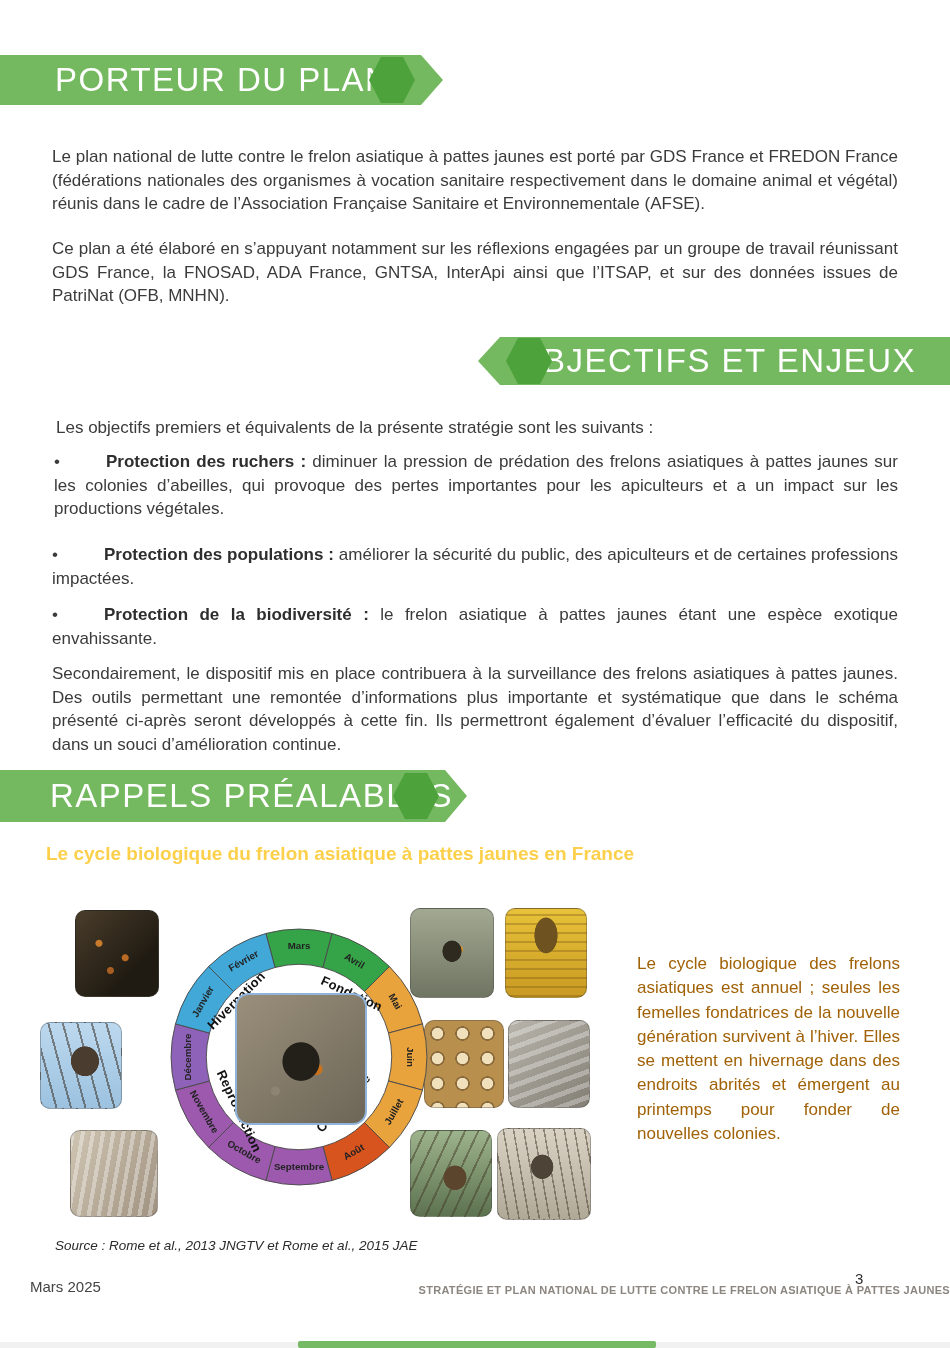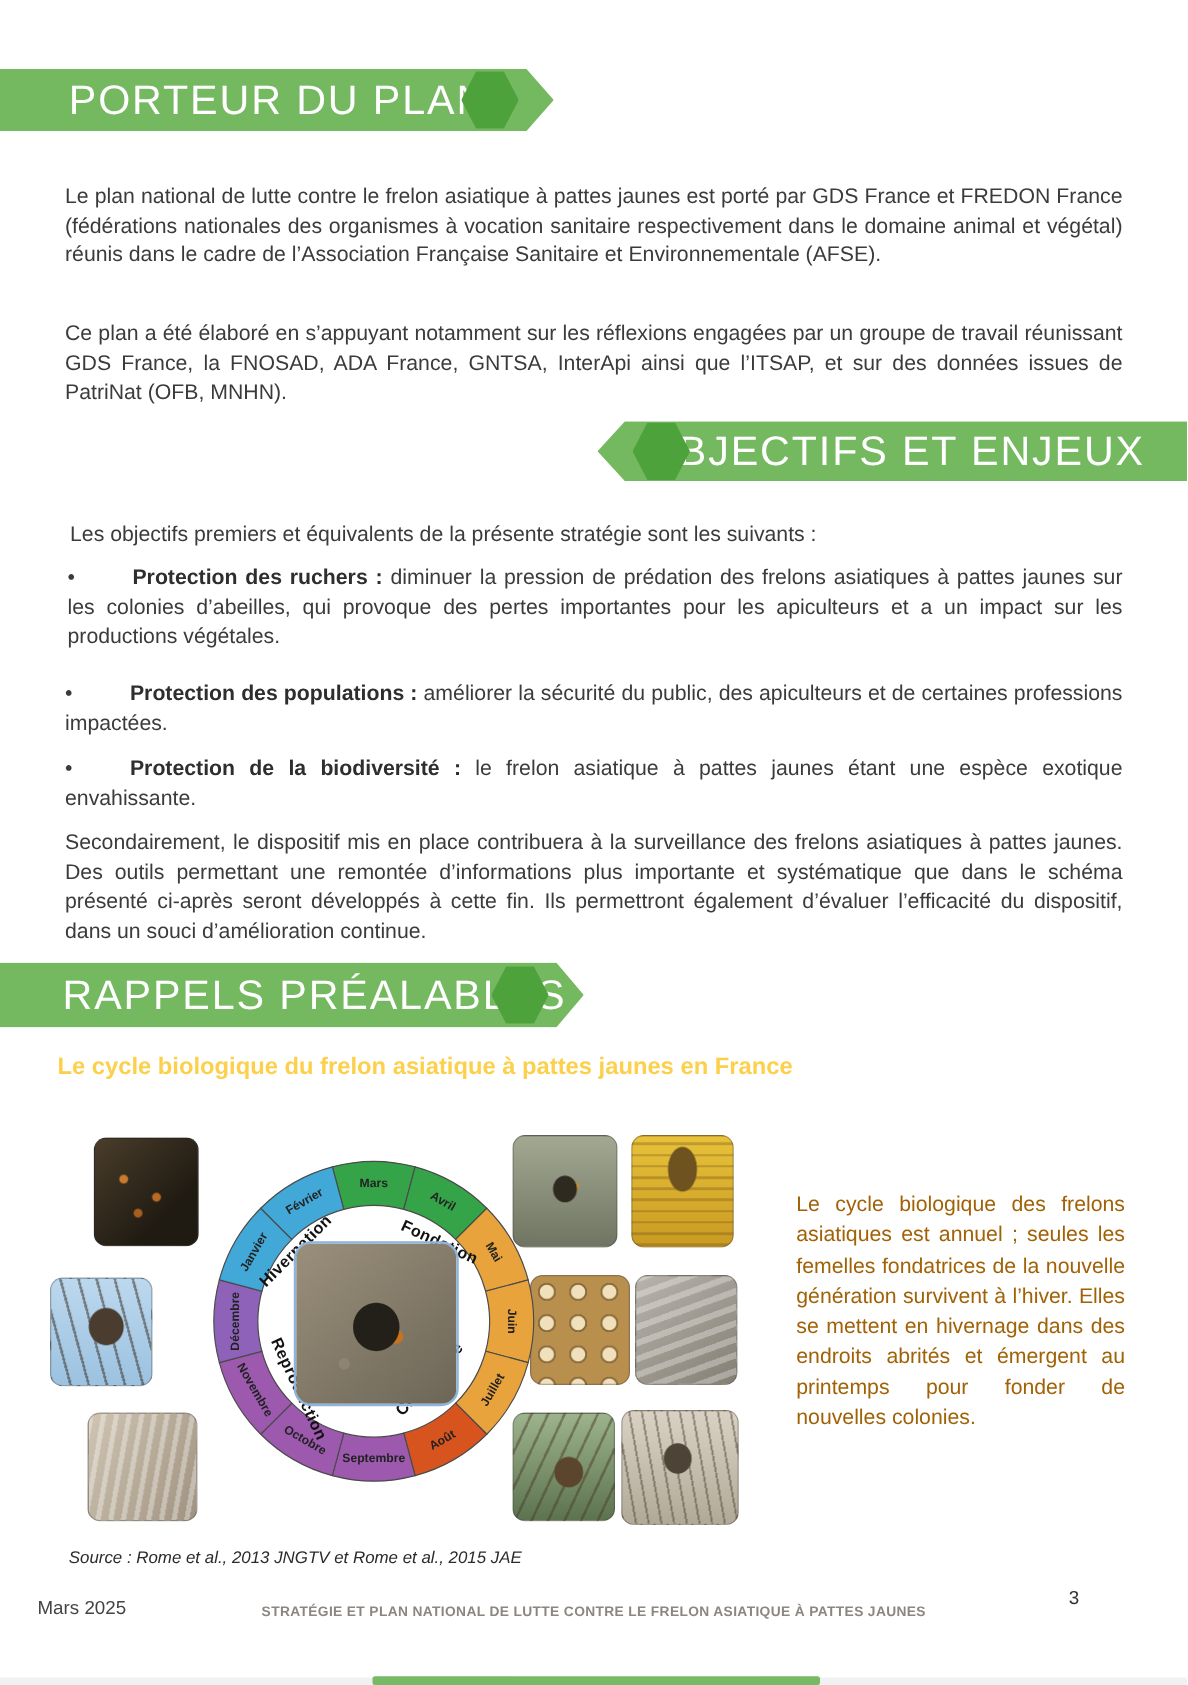--- a/index.html
+++ b/index.html
@@ -83,40 +83,40 @@
      radial-gradient(circle at 30% 75%,#8d8474 4px,transparent 5px),
      linear-gradient(140deg,#9a8f7b,#6d6657);}
 
   .side-text{position:absolute;left:637px;top:52px;width:263px;font-size:17px;line-height:24.3px;
              text-align:justify;color:#a16207;}
 
   .source-line{position:absolute;left:55px;top:1238px;font-size:13.5px;font-style:italic;color:#2b2b2b;}
 
   
   .footer-date{position:absolute;left:30px;top:1278px;font-size:15px;color:#444;}
-  .footer-title{position:absolute;left:0;top:1284px;width:100%;text-align:center;
+  .footer-title{position:absolute;left:0;top:1284px;width:100%;text-align:right;
                 font-size:11px;font-weight:700;color:#8c8680;letter-spacing:.3px;}
   .footer-page{position:absolute;left:855px;top:1270px;font-size:15px;color:#2f2f2f;}
 
   .bottom-strip{position:absolute;left:0;bottom:0;width:950px;height:6px;background:#f1f1f1;}
   .scroll-indicator{position:absolute;left:298px;bottom:0;width:358px;height:7px;
                     background:#76ba66;border-radius:2px;}
 </style>
 </head>
 <body>
 
 <div class="page">
 
   <div class="banner right-arrow" id="banner-porteur">
     <span class="btxt">PORTEUR DU PLAN</span>
     <span class="hex"></span>
   </div>
 
   <p class="body-text" style="top:128px;">Le plan national de lutte contre le frelon asiatique à pattes jaunes est porté par GDS France et FREDON France (fédérations nationales des organismes à vocation sanitaire respectivement dans le domaine animal et végétal) réunis dans le cadre de l’Association Française Sanitaire et Environnementale (AFSE).</p>
-  <p class="body-text" style="top:238px;">Ce plan a été élaboré en s’appuyant notamment sur les réflexions engagées par un groupe de travail réunissant GDS France, la FNOSAD, ADA France, GNTSA, InterApi ainsi que l’ITSAP, et sur des données issues de PatriNat (OFB, MNHN).</p>
+  <p class="body-text" style="top:220px;">Ce plan a été élaboré en s’appuyant notamment sur les réflexions engagées par un groupe de travail réunissant GDS France, la FNOSAD, ADA France, GNTSA, InterApi ainsi que l’ITSAP, et sur des données issues de PatriNat (OFB, MNHN).</p>
 
   <div class="banner left-arrow" id="banner-objectifs">
     <span class="hex"></span>
     <span class="btxt">OBJECTIFS ET ENJEUX</span>
   </div>
 
   <p class="body-text" style="top:399px;left:56px;width:842px;">Les objectifs premiers et équivalents de la présente stratégie sont les suivants :</p>
 
   <p class="body-text" style="top:433px;left:54px;width:844px;"><span>•</span><span class="tab"></span><b>Protection des ruchers :</b><span> diminuer la pression de prédation des frelons asiatiques à pattes jaunes sur les colonies d’abeilles, qui provoque des pertes importantes pour les apiculteurs et a un impact sur les productions végétales.</span></p>
 

